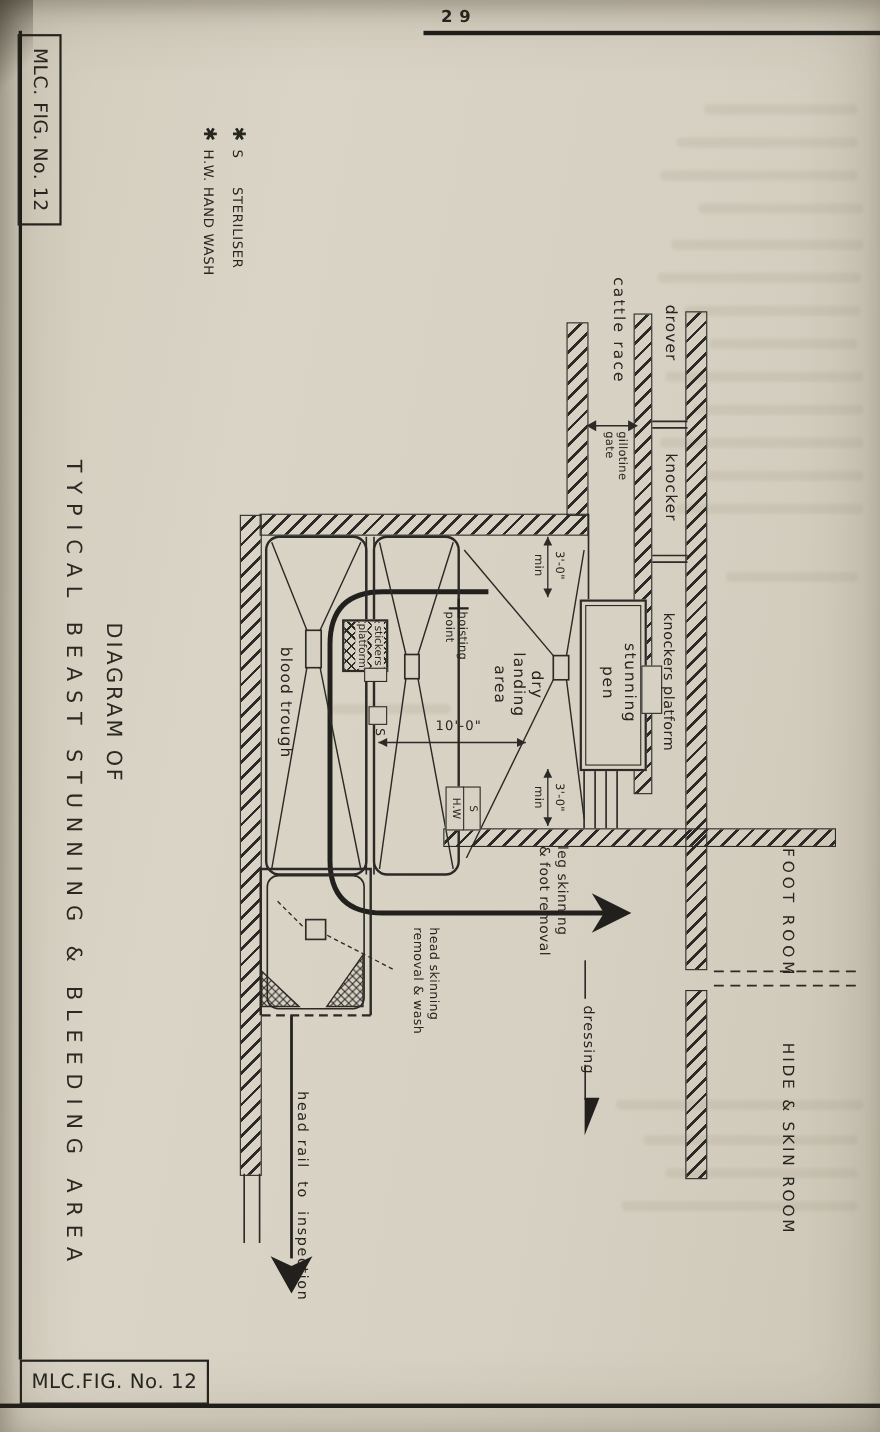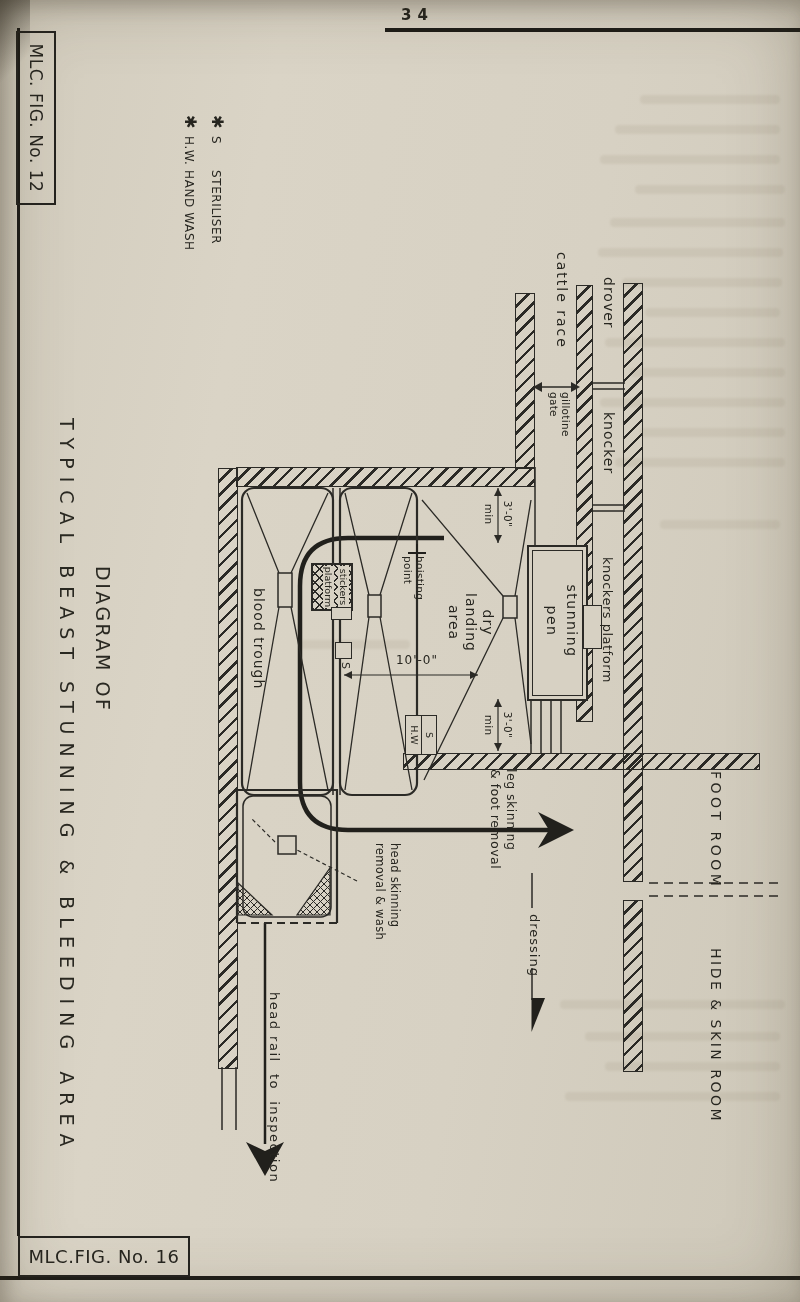--- a/index.html
+++ b/index.html
@@ -63,26 +63,26 @@
     <div class="bt" style="left:640px;top:428px;width:145px"></div>
     <div class="bt" style="left:615px;top:458px;width:170px"></div>
     <div class="bt" style="left:660px;top:520px;width:120px"></div>
     <div class="bt" style="left:300px;top:640px;width:110px"></div>
     <div class="bt" style="left:560px;top:1000px;width:225px"></div>
     <div class="bt" style="left:585px;top:1032px;width:195px"></div>
     <div class="bt" style="left:605px;top:1062px;width:175px"></div>
     <div class="bt" style="left:565px;top:1092px;width:215px"></div>
   </div>
 
-  <div class="page-num">34</div>
+  <div class="page-num">29</div>
   <div class="rule" style="left:385px;top:28px;width:415px;height:4px"></div>
   <div class="rule" style="left:17px;top:28px;width:2.5px;height:1208px"></div>
   <div class="rule" style="left:0;top:1276px;width:800px;height:4px"></div>
   <div class="mlc-box-bottom">
-    <span>MLC.FIG. No. 16</span>
+    <span>MLC.FIG. No. 12</span>
   </div>
 
   <div class="plan">
 
     <svg width="1250" height="782" viewBox="0 0 1250 782">
       <defs>
         <pattern id="xh" width="7" height="7" patternUnits="userSpaceOnUse">
           <path d="M0 0 L7 7 M7 0 L0 7" stroke="#2b2a26" stroke-width="1"></path>
         </pattern>
       </defs>

